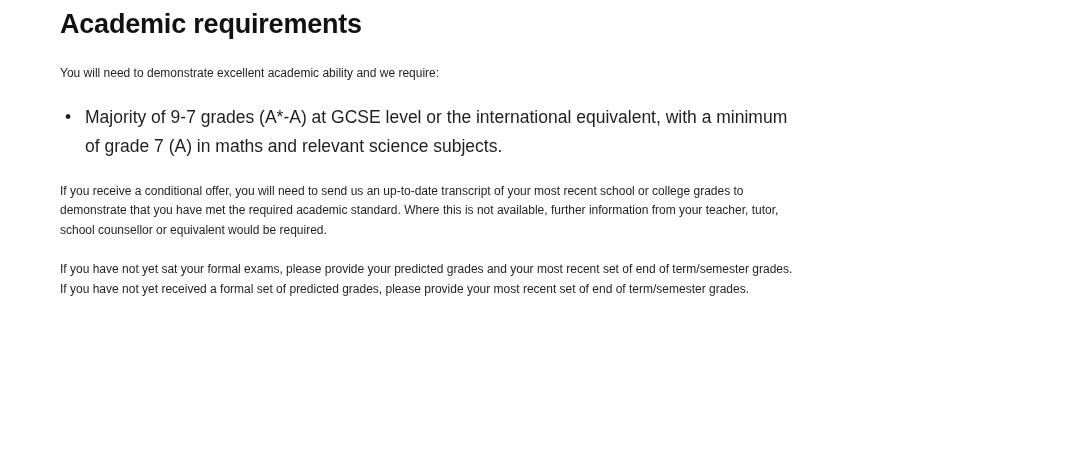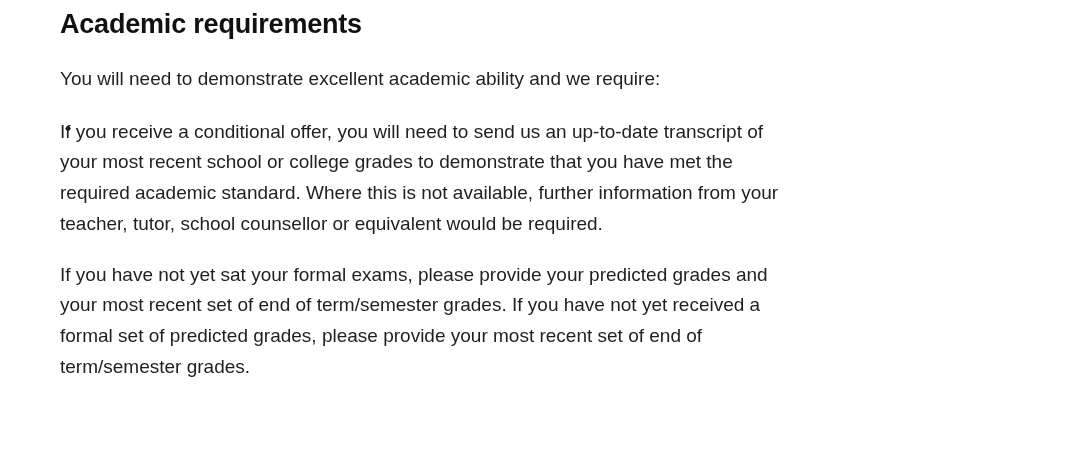--- a/index.html
+++ b/index.html
@@ -23,21 +23,21 @@
   }
   .section-heading {
     font-size: 27px;
     font-weight: bold;
     line-height: 1.25;
     letter-spacing: -0.2px;
     color: #111111;
     margin: 0 0 22px 0;
   }
   .body-text {
-    font-size: 19px;
+    font-size: 12px;
     line-height: 1.62;
     color: #1f1f1f;
     margin: 0 0 20px 0;
     max-width: 965px;
   }
   .bullet-list {
     list-style: none;
     margin: 0 0 22px 0;
     padding: 0;
   }
@@ -67,20 +67,21 @@
 
 <div class="page">
 
   <h2 class="section-heading">Academic requirements</h2>
 
   <p class="body-text">You will need to demonstrate excellent academic ability and we require:</p>
 
   <ul class="bullet-list">
     <li>
       <span class="bullet-dot">•</span>
+      <span>Majority of 9-7 grades (A*-A) at GCSE level or the international equivalent, with a minimum of grade 7 (A) in maths and relevant science subjects.</span>
     </li>
   </ul>
 
   <p class="body-text para-wide">If you receive a conditional offer, you will need to send us an up-to-date transcript of your most recent school or college grades to demonstrate that you have met the required academic standard. Where this is not available, further information from your teacher, tutor, school counsellor or equivalent would be required.</p>
 
   <p class="body-text para-wide">If you have not yet sat your formal exams, please provide your predicted grades and your most recent set of end of term/semester grades. If you have not yet received a formal set of predicted grades, please provide your most recent set of end of term/semester grades.</p>
 
 </div>
 
 </body></html>

